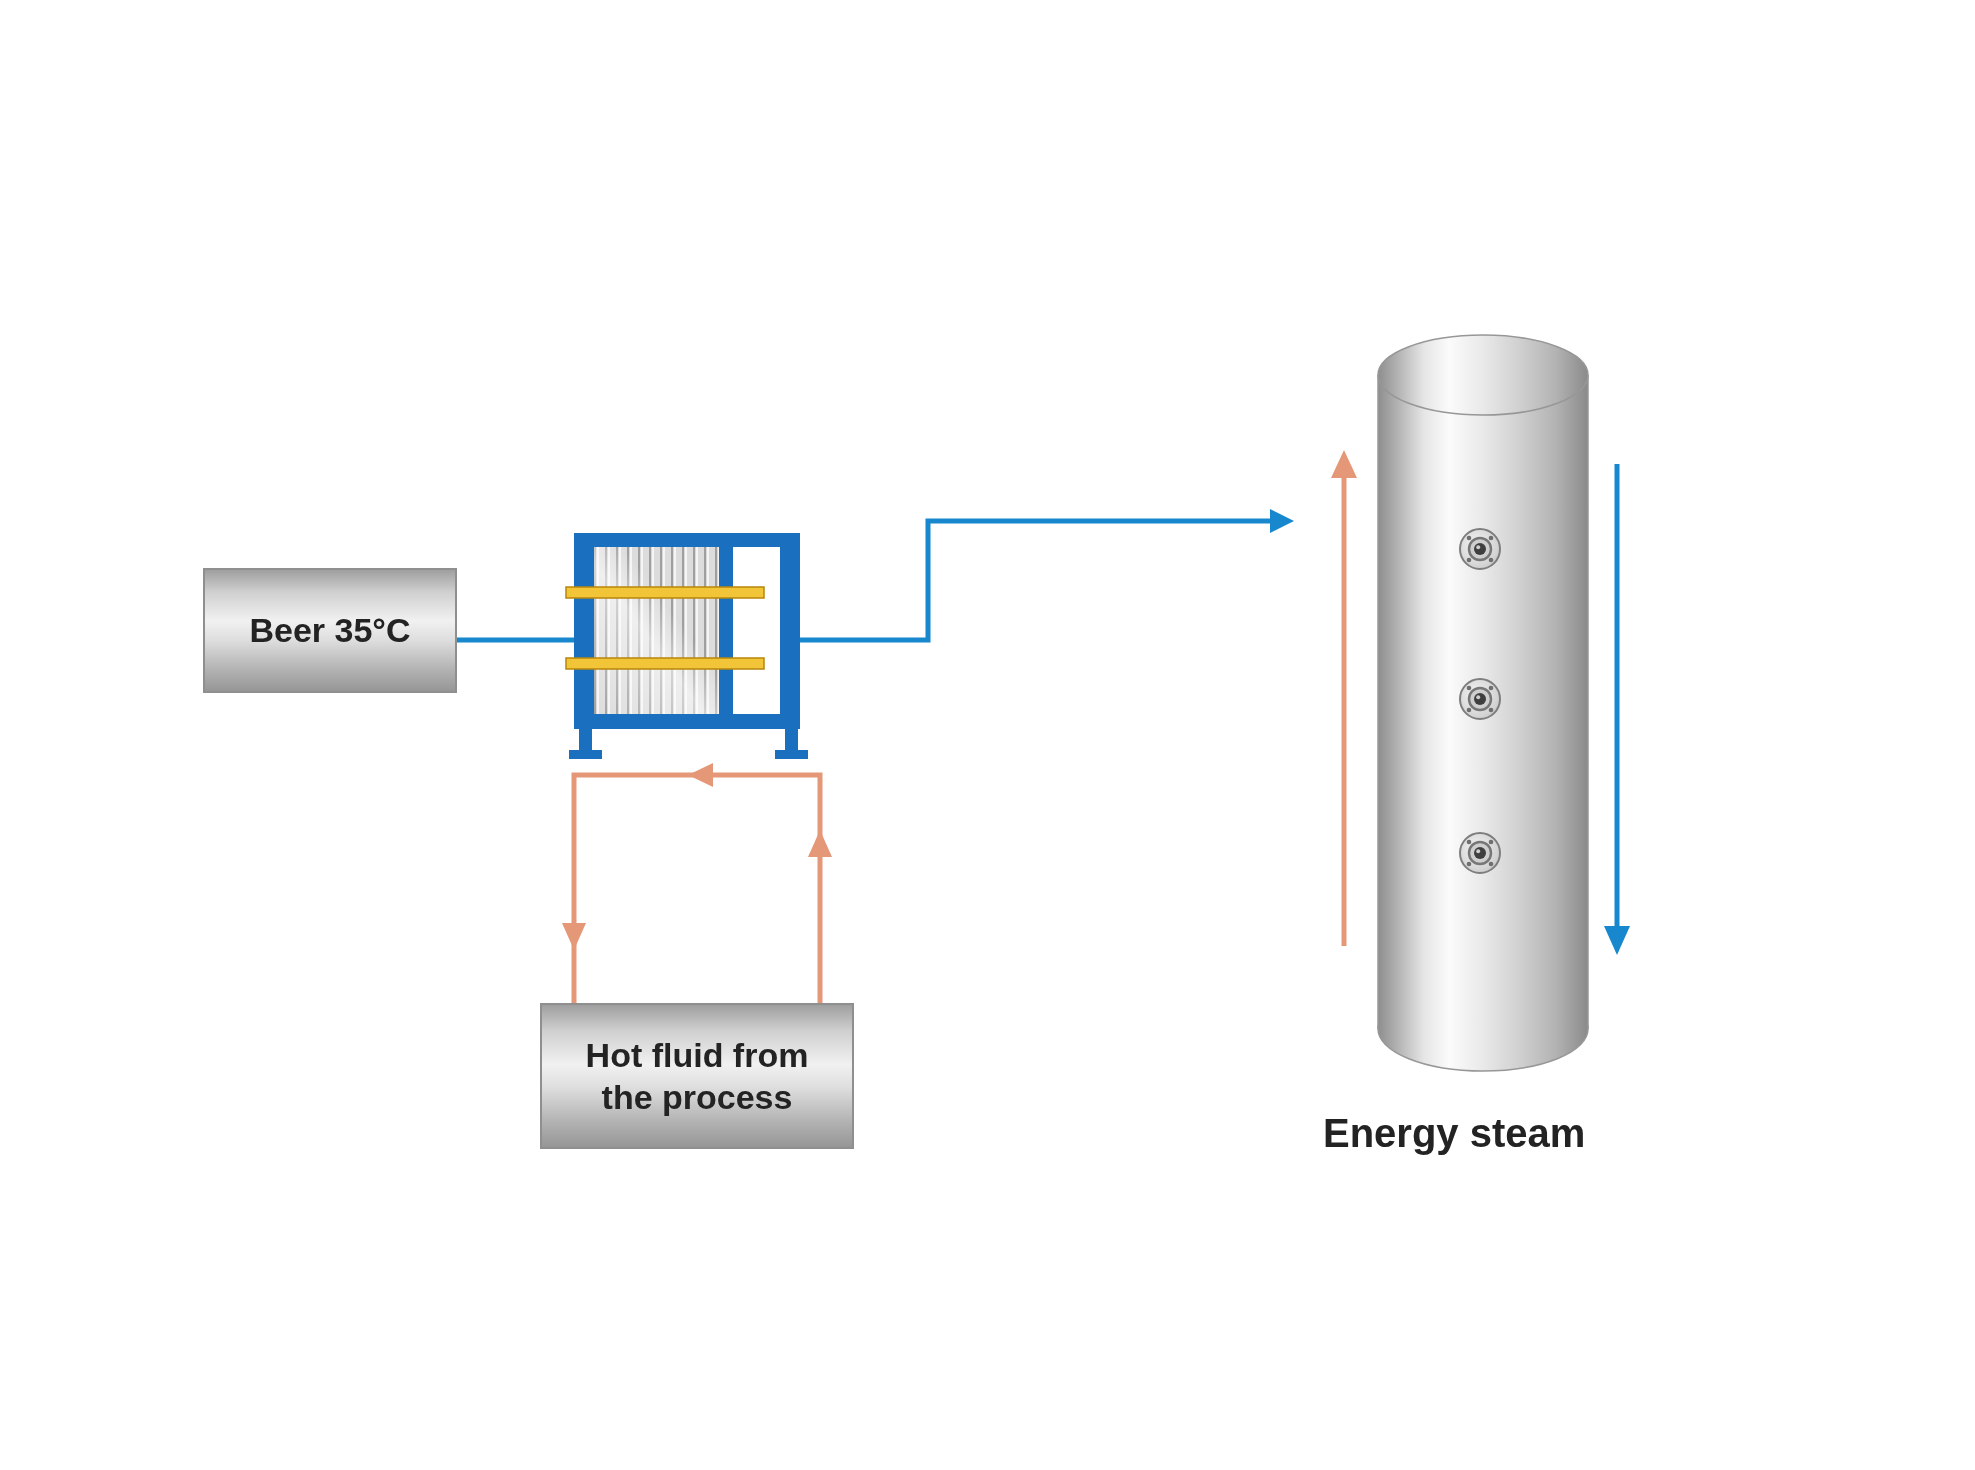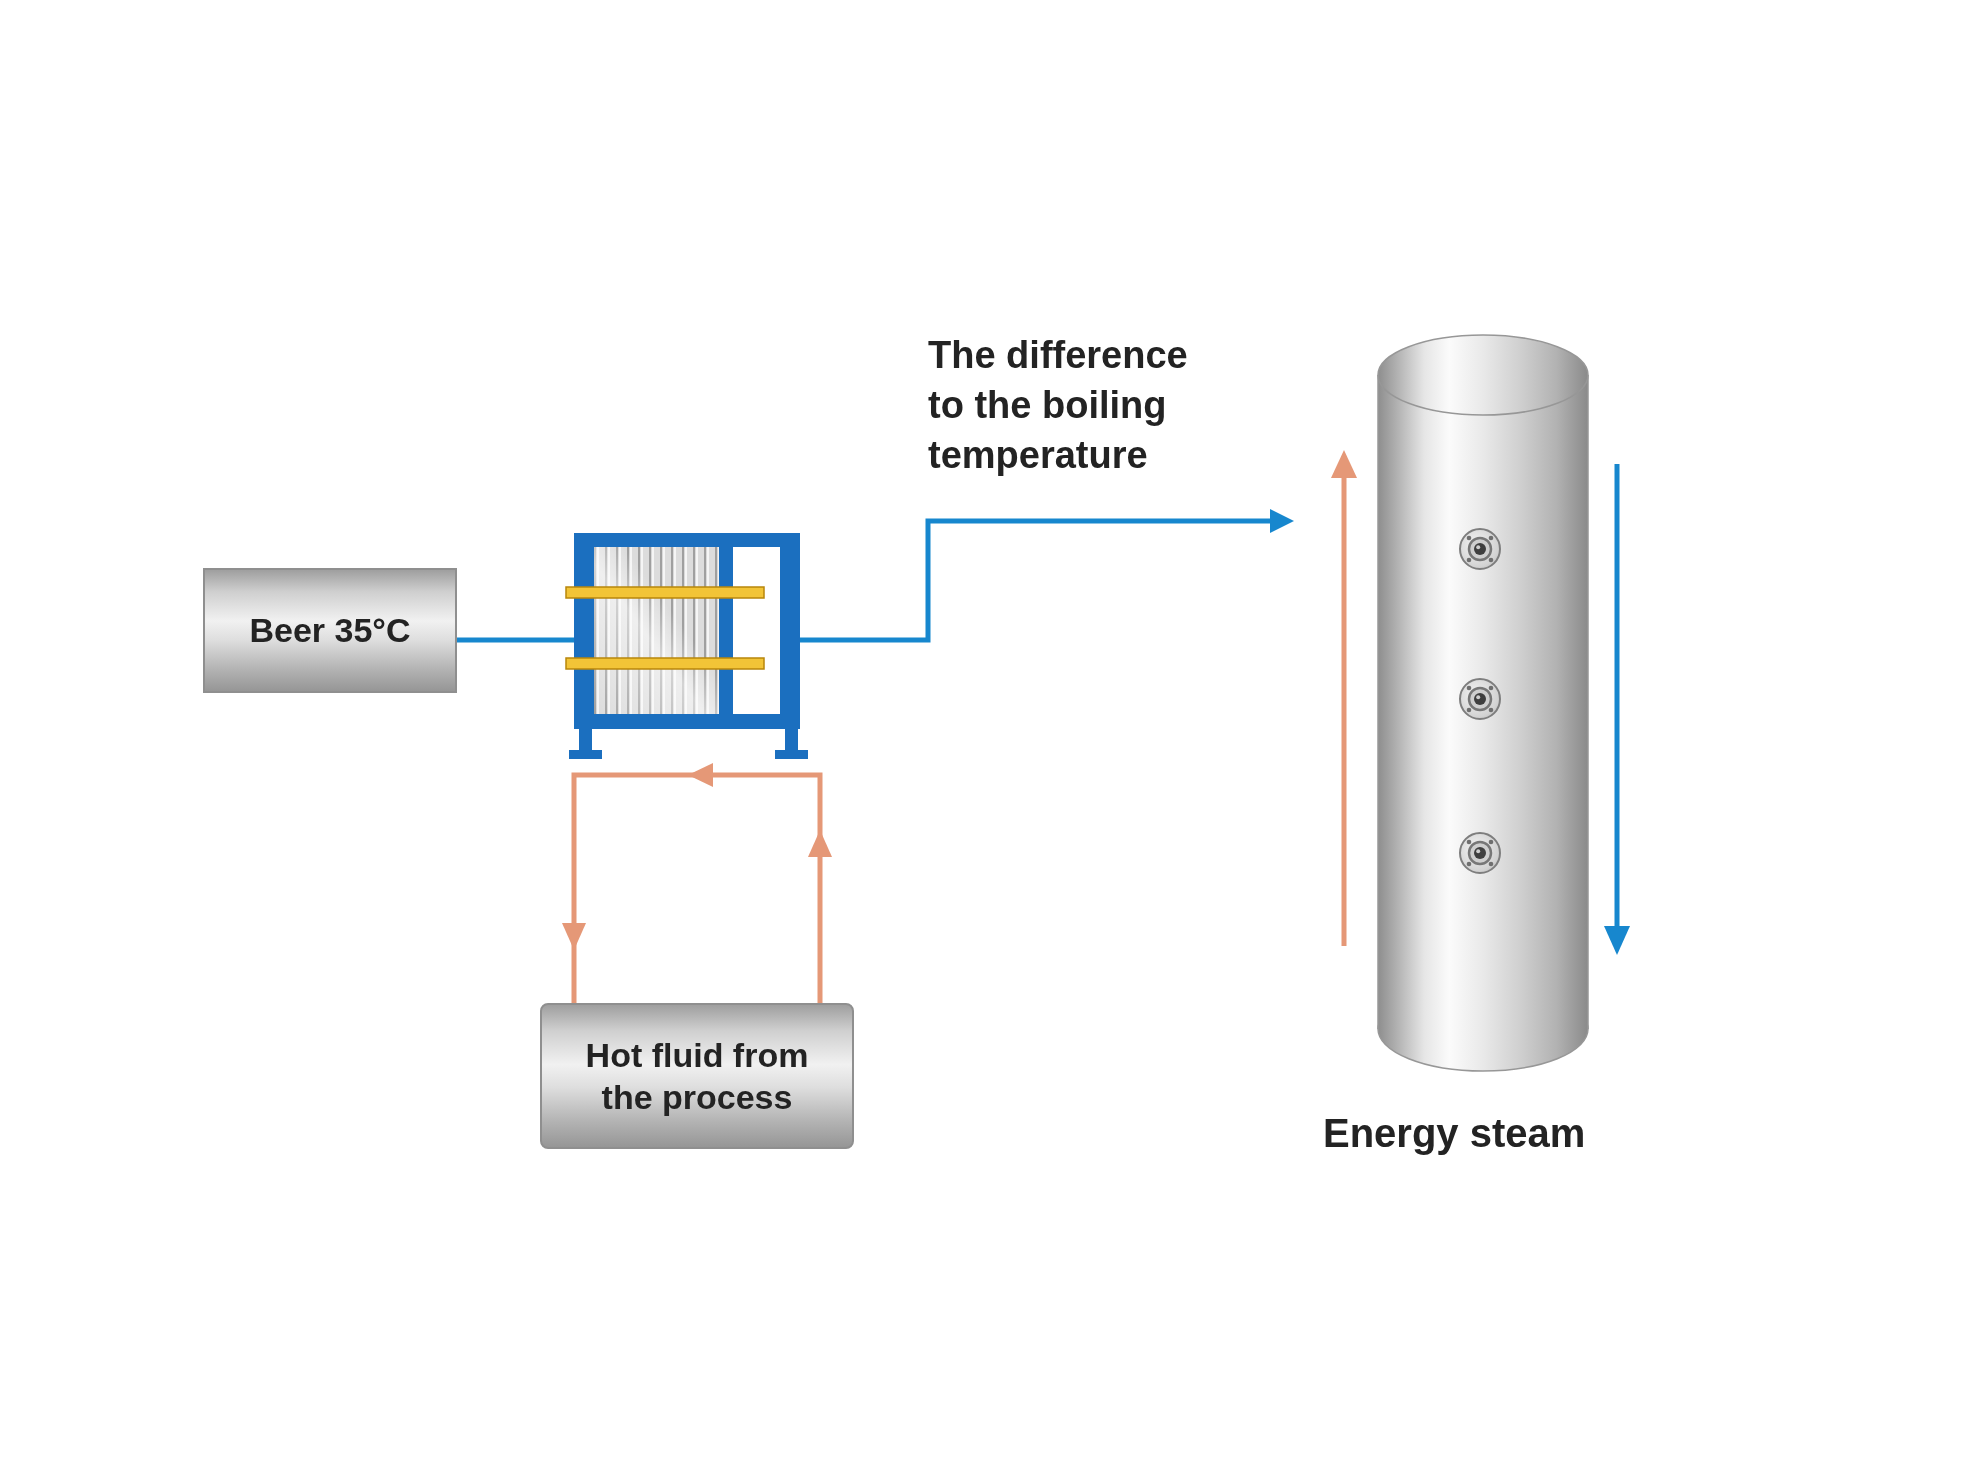--- a/index.html
+++ b/index.html
@@ -36,21 +36,21 @@
     position:absolute;
     box-sizing:border-box;
     border:2px solid #8f8f8f;
     background:linear-gradient(180deg,#9f9f9f 0%,#cfcfcf 18%,#f1f1f1 42%,#dedede 58%,#b3b3b3 82%,#969696 100%);
     display:flex;align-items:center;justify-content:center;
     color:var(--text-color,#222222);
     font-weight:bold;text-align:center;
     white-space:pre-line;
   }
   .beer-box{left:203px;top:568px;width:254px;height:125px;font-size:34px;}
-  .hot-box{left:540px;top:1003px;width:314px;height:146px;font-size:34px;line-height:42px;border-radius:8px;}
+  .hot-box{left:540px;top:1003px;width:314px;height:146px;font-size:34px;line-height:42px;}
 </style>
 </head>
 <body>
 
 <div class="canvas">
 
   <svg width="1975" height="1470" viewBox="0 0 1975 1470">
     <defs>
       <linearGradient id="metalH" x1="0" y1="0" x2="1" y2="0">
         <stop offset="0" stop-color="#8e8e8e"></stop>
@@ -139,19 +139,16 @@
 
   <div class="metal-box beer-box">
     <span>Beer 35°C</span>
   </div>
 
   <div class="metal-box hot-box">
     <span>Hot fluid from
 the process</span>
   </div>
 
-  <div class="label diff-note">The difference
-to the boiling
-temperature</div>
 
   <div class="label tank-caption">Energy steam</div>
 
 </div>
 
 </body></html>

